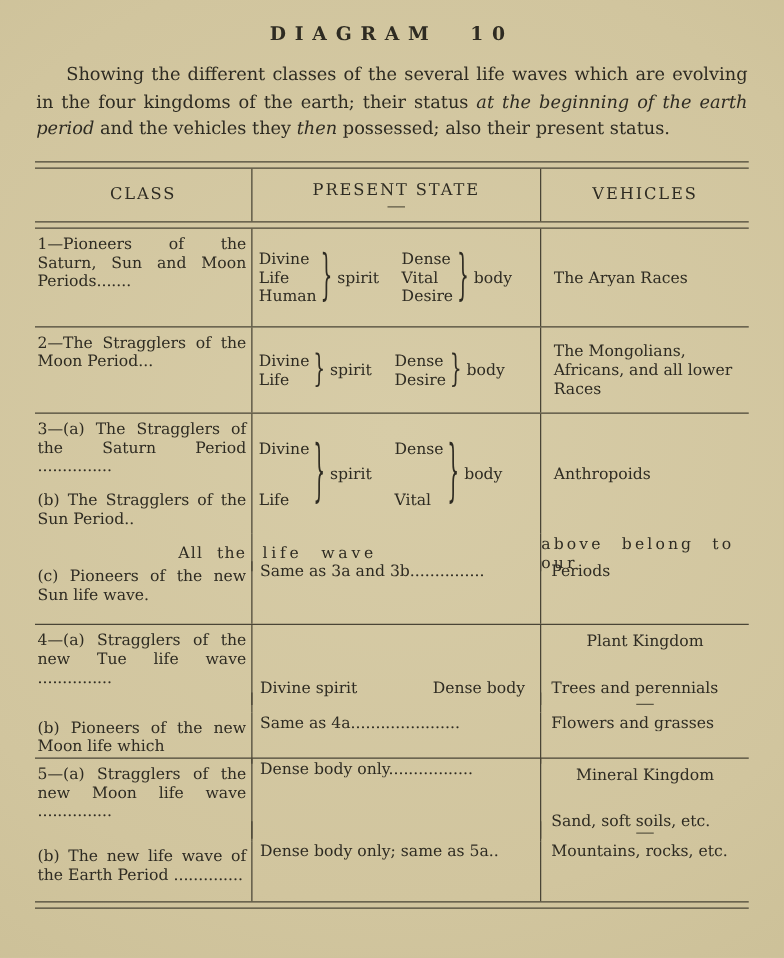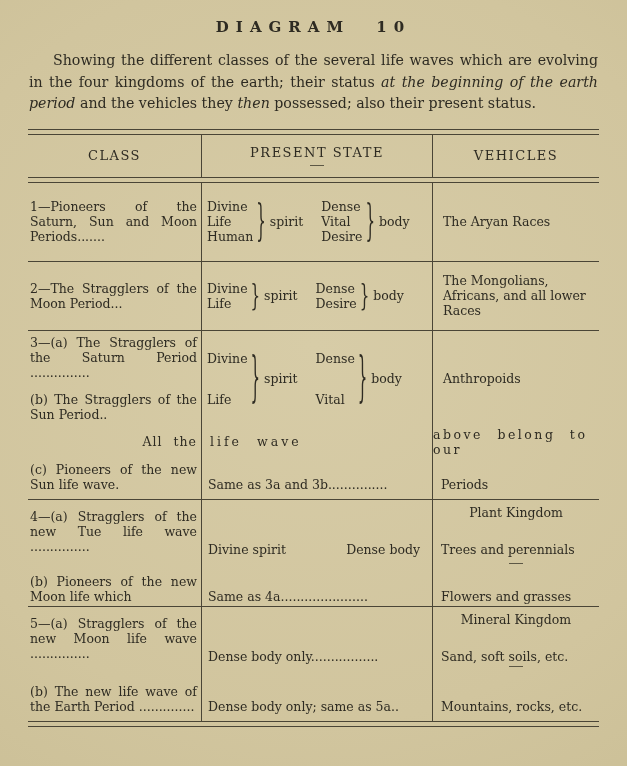--- a/index.html
+++ b/index.html
@@ -42,21 +42,21 @@
   .s3b  { height: 22px; }
   .s3c  { height: 50px; }
   .s4a  { height: 54px; }
   .s4b  { height: 36px; }
   .s5a  { height: 50px; }
   .s5b  { height: 48px; }
   .dashrow { height: 16px; }
   .dashrow .dcell { display: flex; align-items: center; justify-content: center; }
 
   .ccls { padding: 4px 4px 4px 2px; display: flex; flex-direction: column;
-          justify-content: center; text-align: justify; }
+          text-align: justify; }
   .ccls .blk2 { margin-top: 12px; }
 
   .cveh { display: flex; align-items: center; padding-left: 5px; gap: 18px; }
   .vgroup { display: flex; align-items: center; }
   .vstack { display: flex; flex-direction: column; }
   .vstack div { line-height: 15px; }
   .vstack.tall { height: 56px; justify-content: space-between; }
   .brace { display: inline-block; font-size: 15px; line-height: 1; margin: 0 2px 0 3px;
            transform-origin: 50% 50%; }
   .s29 { transform: scaleY(2.9); }
@@ -68,21 +68,21 @@
            padding: 4px 2px 4px 10px; }
   .nowrap { white-space: nowrap; overflow: hidden; }
 
   .spanA { display: flex; align-items: center; justify-content: flex-end;
            padding-right: 4px; letter-spacing: 1px; word-spacing: 6px; }
   .spanB { display: flex; align-items: center; justify-content: center;
            letter-spacing: 2.5px; word-spacing: 8px; }
   .spanC { display: flex; align-items: center; padding-left: 8px;
            letter-spacing: 3px; word-spacing: 8px; }
 
-  .bot { display: flex; flex-direction: column; justify-content: flex-end; padding-bottom: 7px; }
+  .bot { display: flex; flex-direction: column; justify-content: flex-start; padding-bottom: 7px; }
   .vpad { padding-left: 6px; }
   .ppad { padding-left: 8px; }
 
   .veh4bot { display: flex; flex-direction: column; justify-content: flex-end; padding-bottom: 7px; }
   .spread2 { display: flex; justify-content: space-between; padding: 0 12px 0 6px; }
   .pres4 { display: flex; flex-direction: column; justify-content: center;
            padding: 5px 2px 7px 8px; gap: 22px; }
   .kingdom { text-align: center; padding-right: 6px; }
 </style>
 </head>

